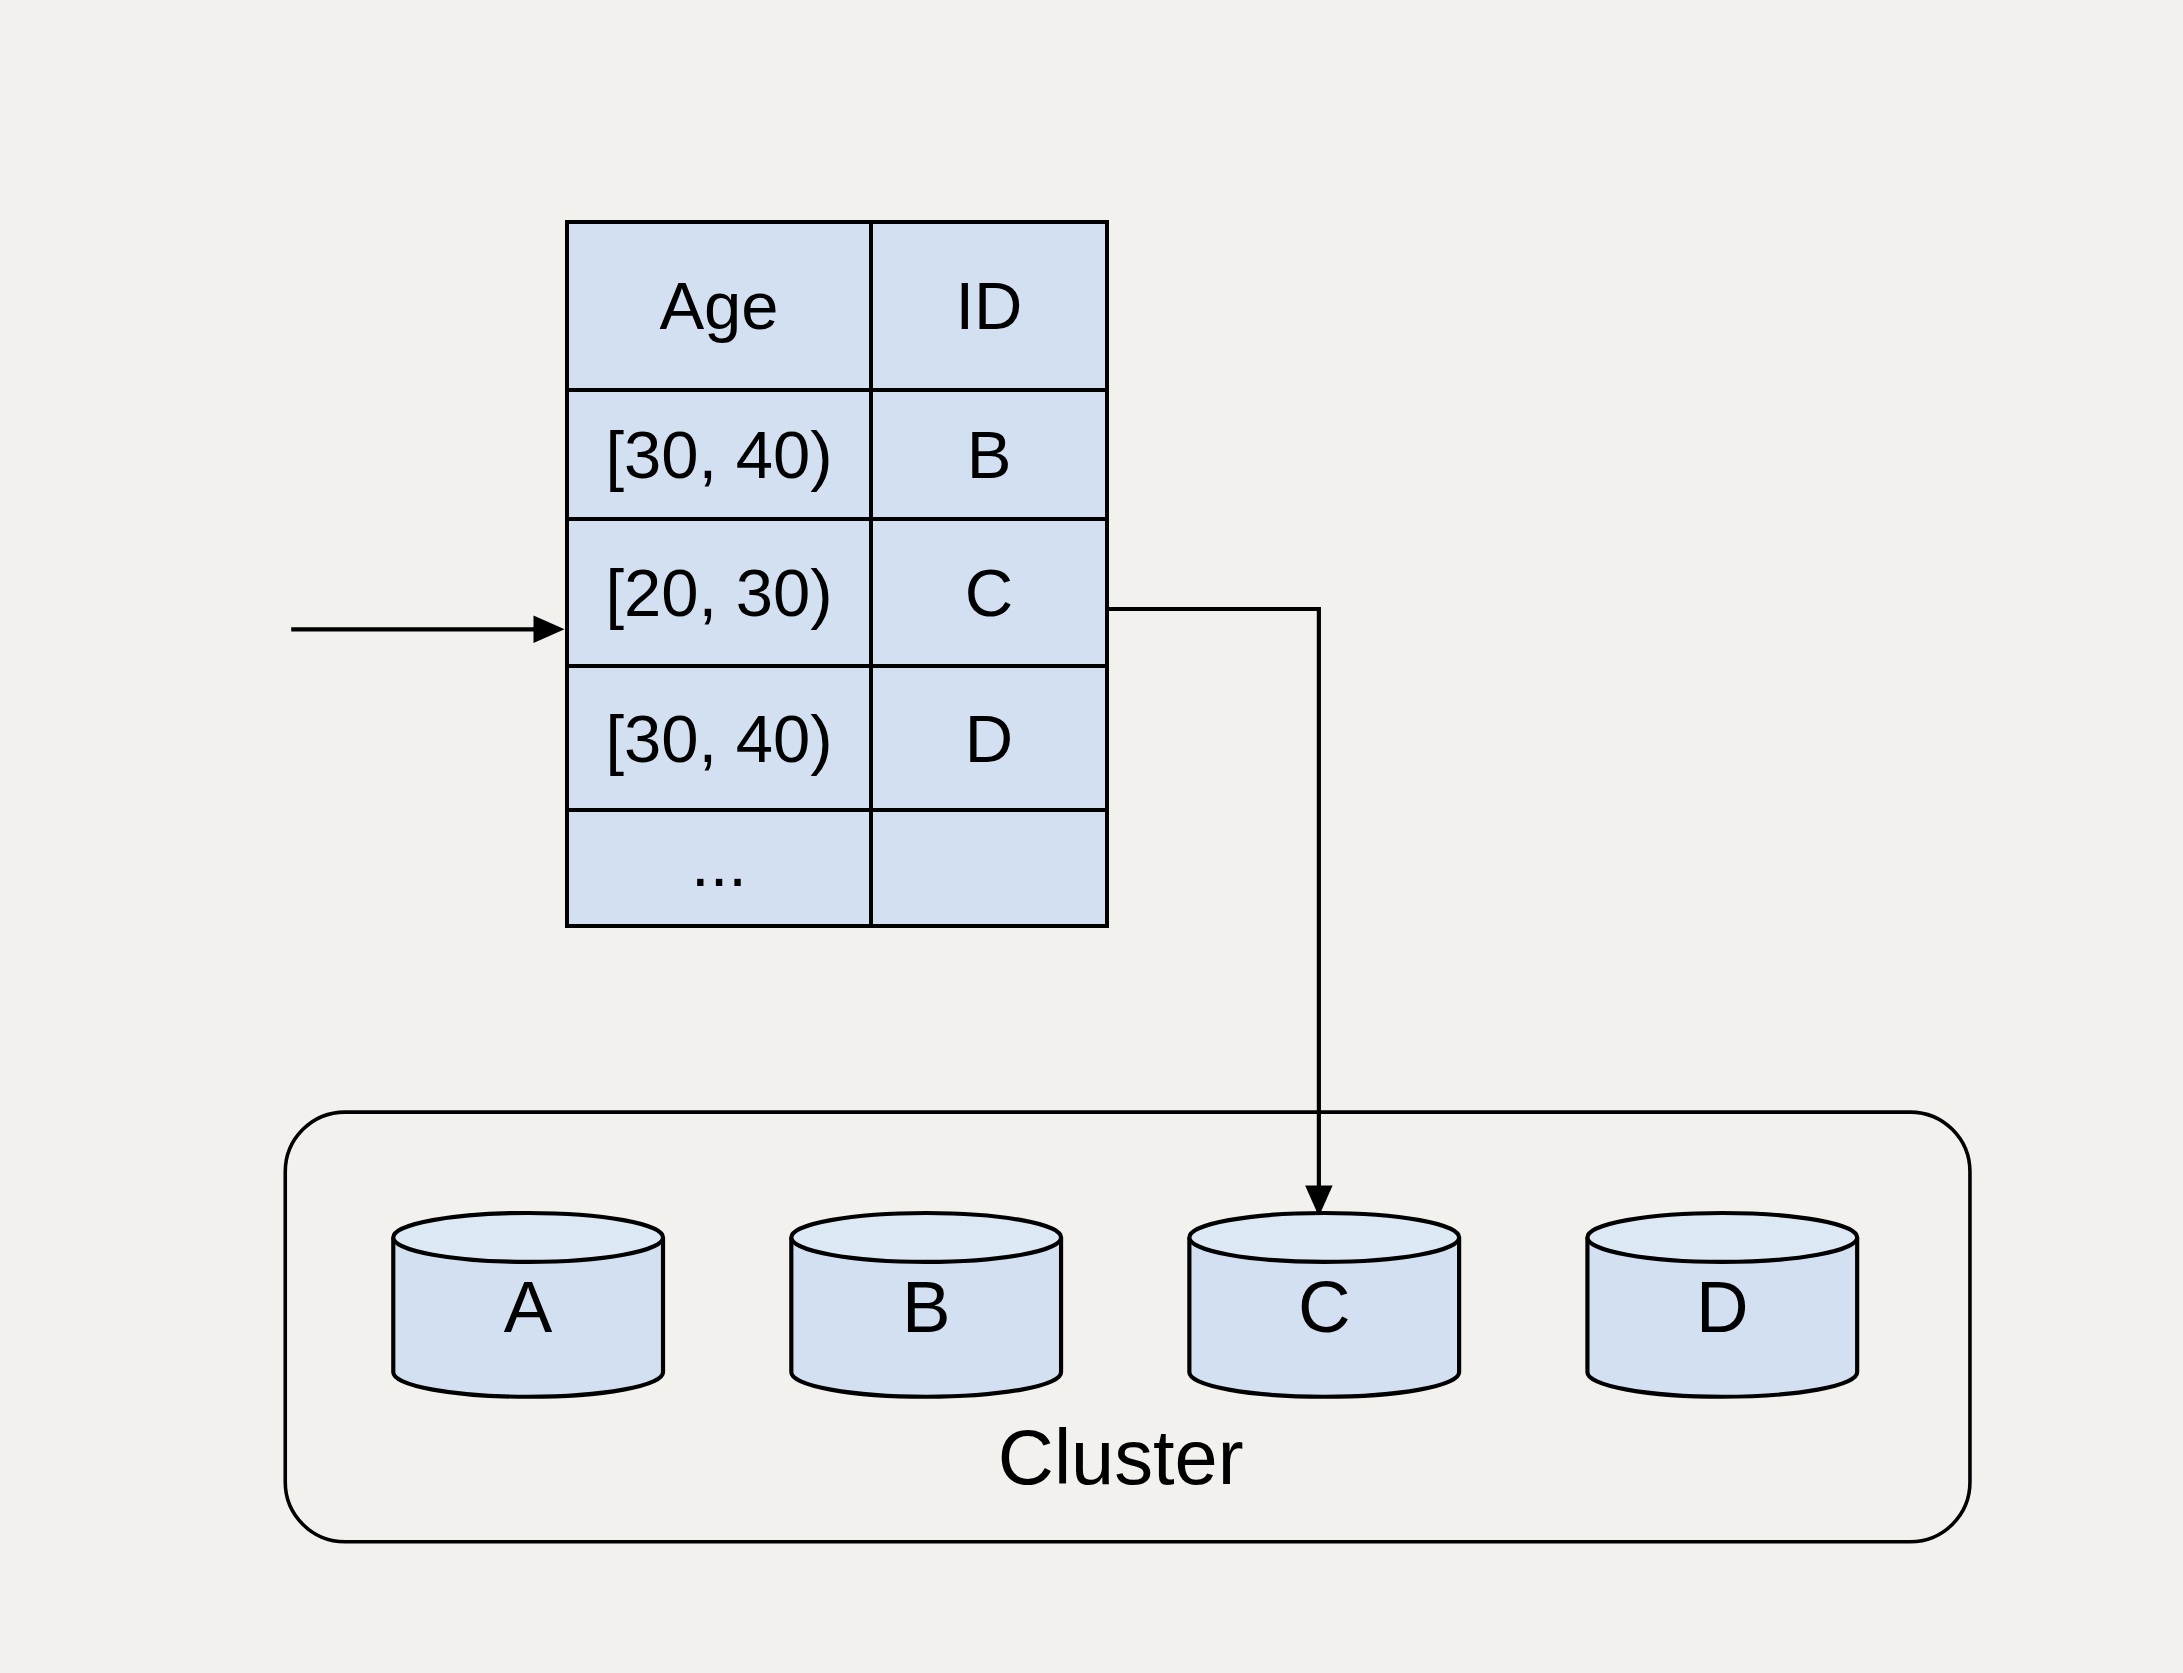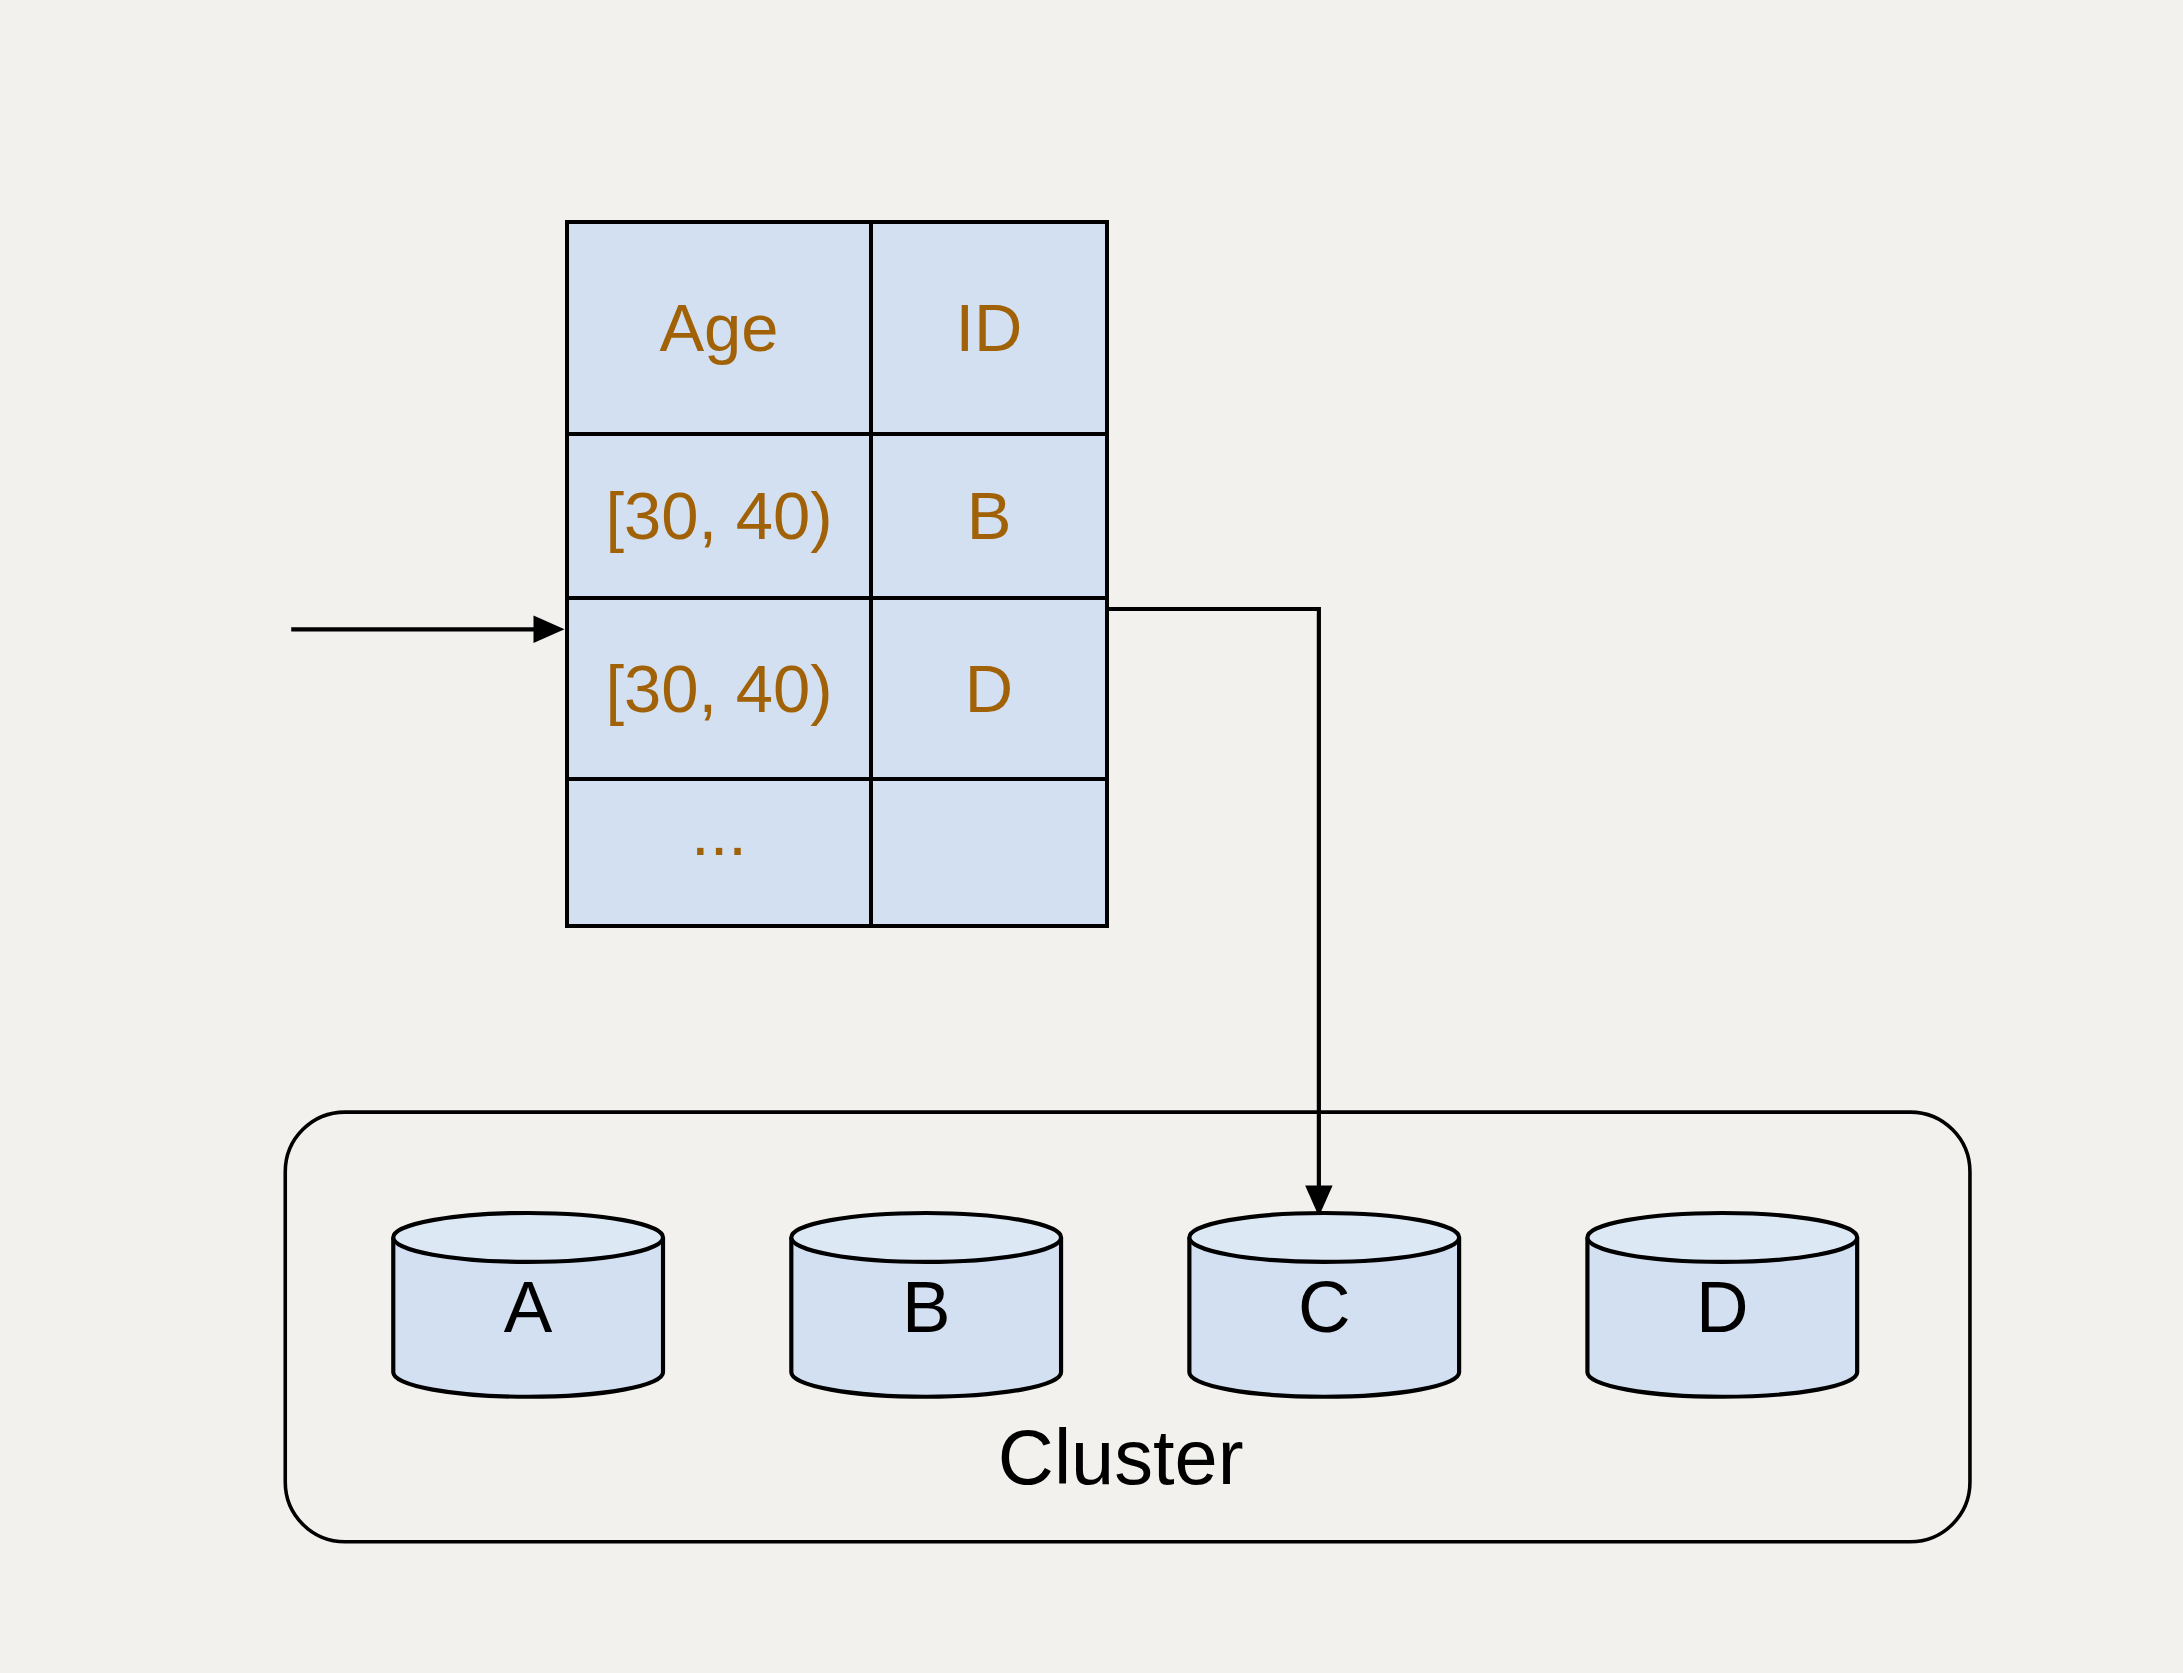--- a/index.html
+++ b/index.html
@@ -31,21 +31,21 @@
     border-collapse: collapse;
     table-layout: fixed;
   }
   table.routing td {
     border: 4.2px solid #000000;
     background: #d3e0f1;
     text-align: center;
     vertical-align: middle;
     font-size: 67px;
     line-height: 1;
-    color: #a16207;
+    color: #000000;
     padding: 0;
   }
   table.routing td.ellipsis-cell {
     vertical-align: top;
     padding-top: 16.7px;
   }
   
   .stroke-line {
     stroke: #000000;
     stroke-width: 7;
@@ -130,20 +130,24 @@
     </colgroup>
     <tbody>
       <tr style="height:146px">
         <td>Age</td>
         <td>ID</td>
       </tr>
       <tr style="height:113px">
         <td>[30, 40)</td>
         <td>B</td>
       </tr>
+      <tr style="height:128px">
+        <td>[20, 30)</td>
+        <td>C</td>
+      </tr>
       <tr style="height:125px">
         <td>[30, 40)</td>
         <td>D</td>
       </tr>
       <tr style="height:101px">
         <td class="ellipsis-cell">...</td>
         <td></td>
       </tr>
     </tbody>
   </table>

